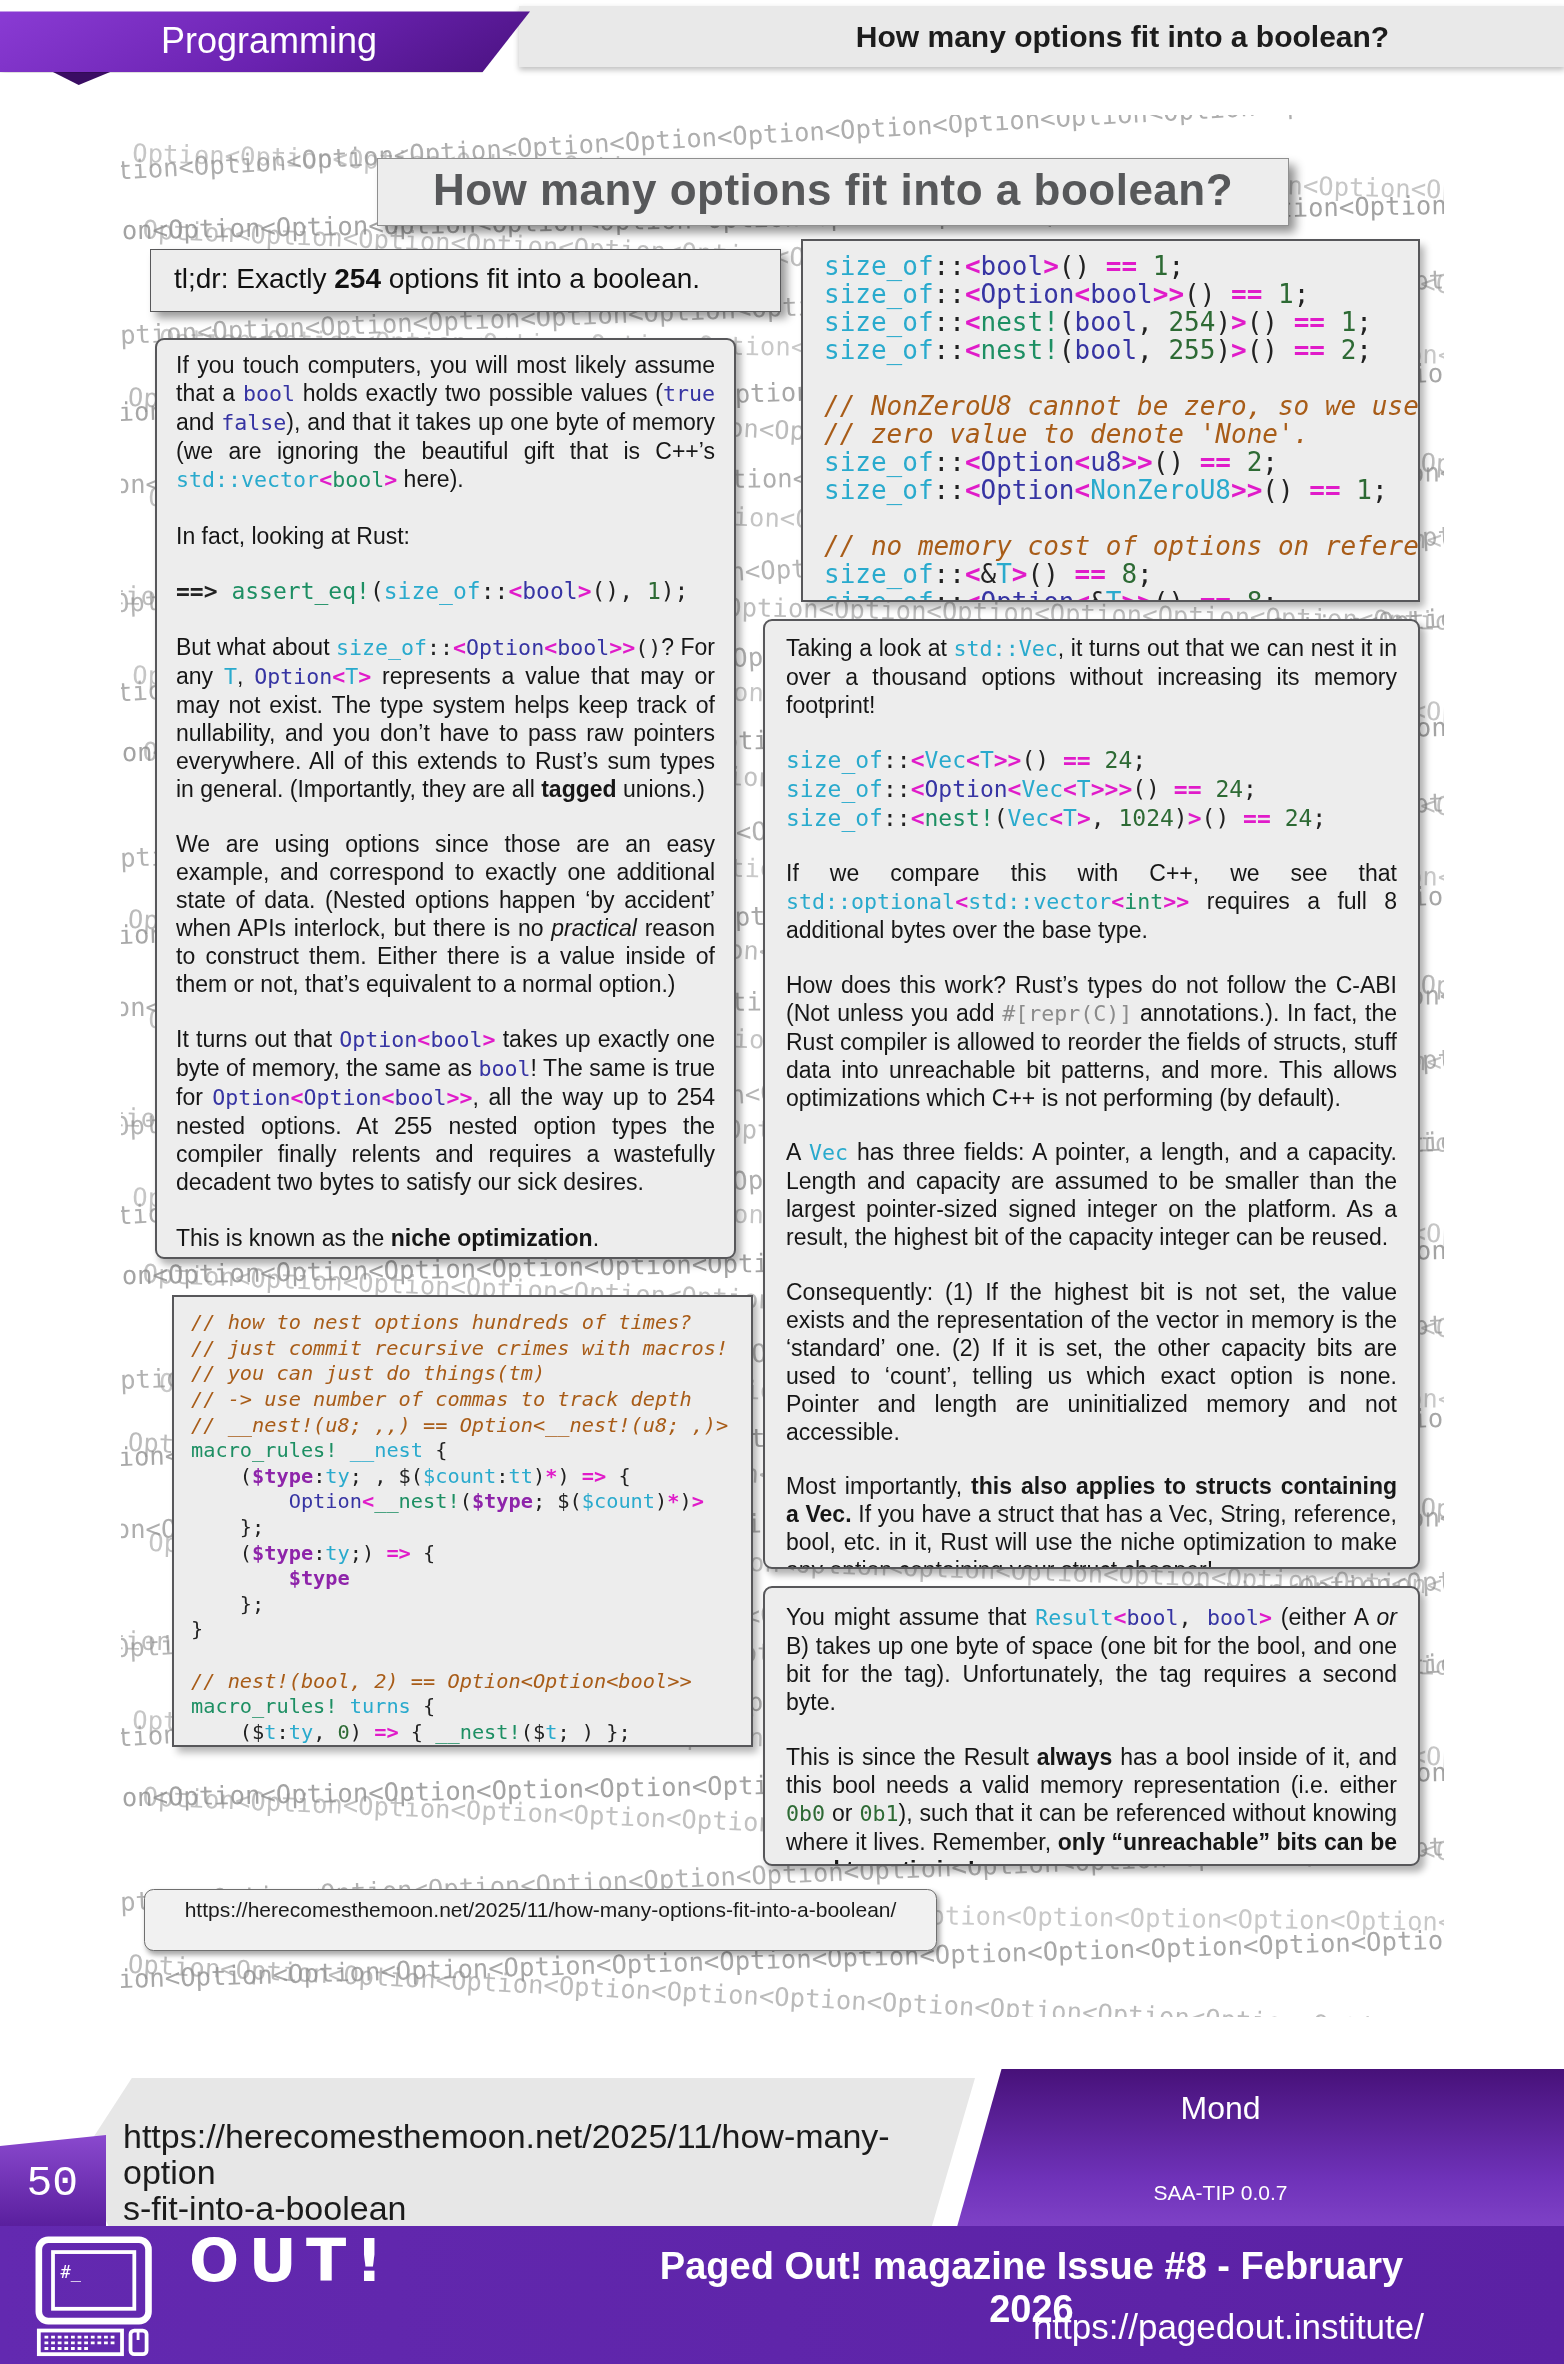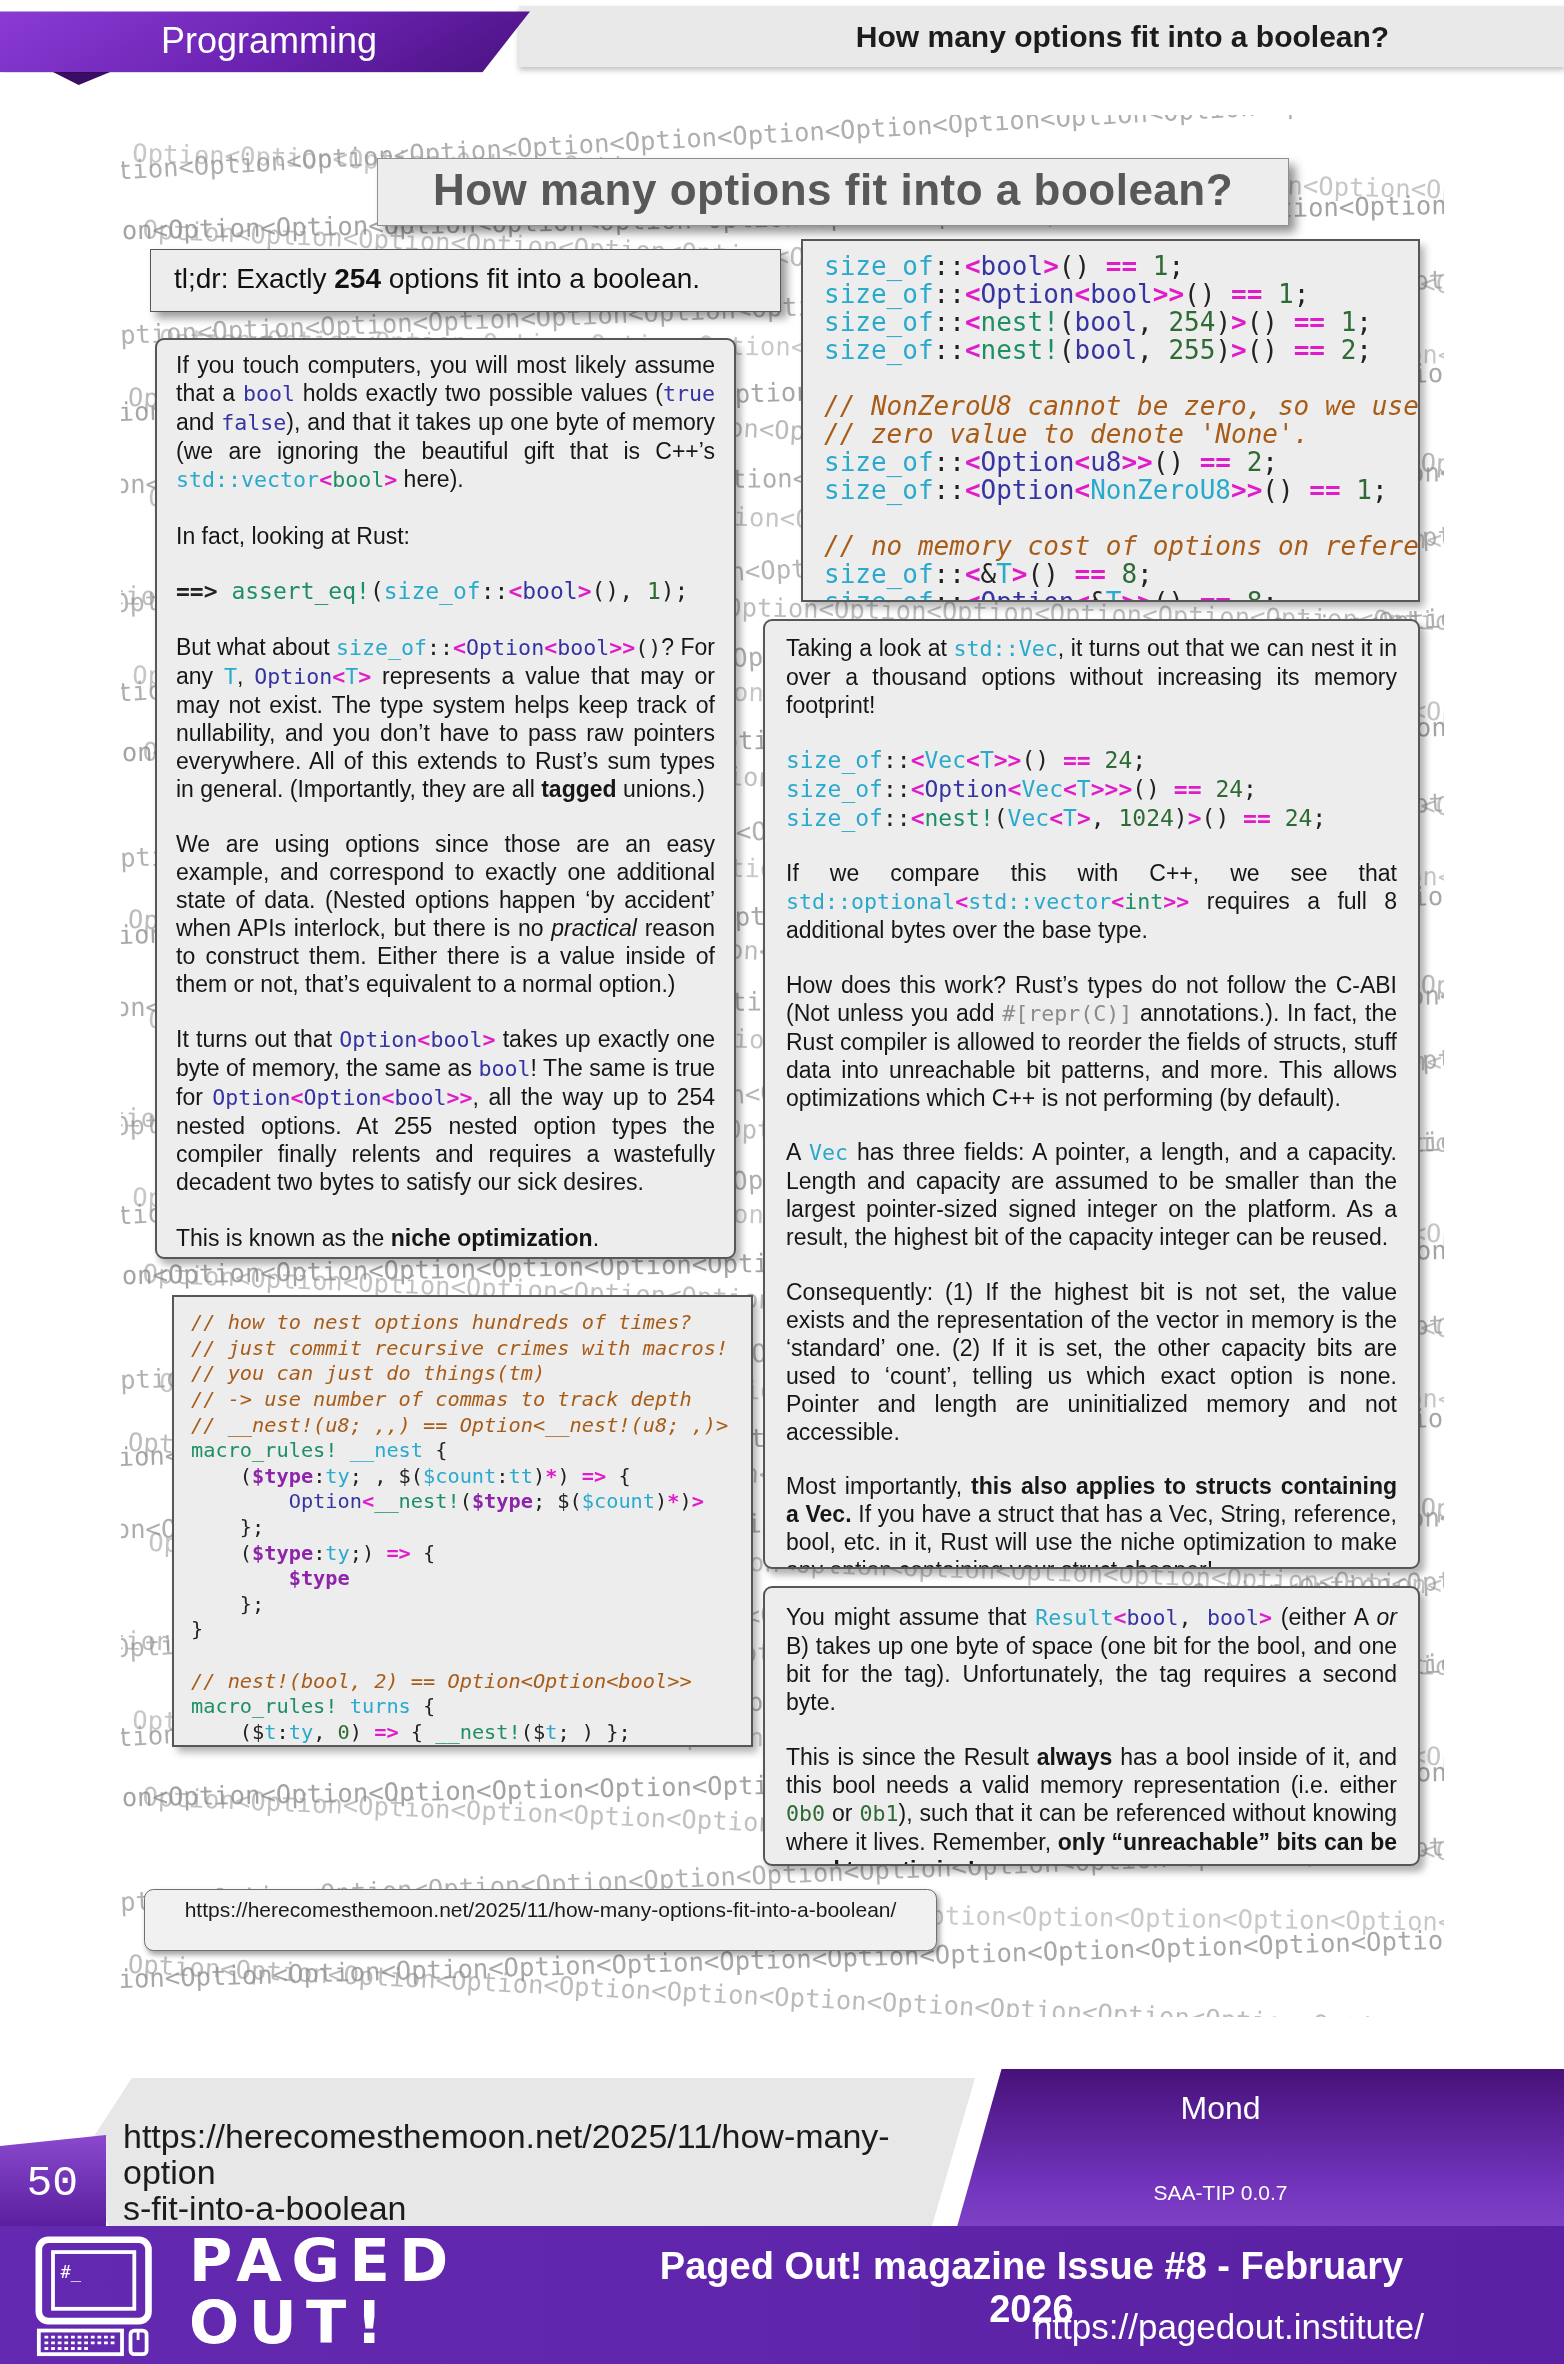--- a/index.html
+++ b/index.html
@@ -254,21 +254,20 @@
       <rect x="20" y="17" width="86" height="60" fill="none" stroke="#ffffff" stroke-width="4"></rect>
       <text x="28" y="44" font-family="DejaVu Sans Mono, monospace" font-size="18" fill="#ffffff">#_</text>
       <rect x="5" y="100" width="88" height="25" fill="none" stroke="#ffffff" stroke-width="4"></rect>
       <line x1="11" y1="107" x2="87" y2="107" stroke="#ffffff" stroke-width="3" stroke-dasharray="4 3"></line>
       <line x1="11" y1="113" x2="87" y2="113" stroke="#ffffff" stroke-width="3" stroke-dasharray="4 3"></line>
       <line x1="11" y1="119" x2="60" y2="119" stroke="#ffffff" stroke-width="3" stroke-dasharray="4 3"></line>
       <rect x="102" y="100" width="17" height="25" rx="4" fill="none" stroke="#ffffff" stroke-width="4"></rect>
       <line x1="110" y1="100" x2="110" y2="110" stroke="#ffffff" stroke-width="3"></line>
     </svg>
     <div class="logo-text">
-      <div>PAGED</div>
       <div>OUT!</div>
     </div>
     <div class="mag-title">Paged Out! magazine Issue #8 - February 2026</div>
     <div class="mag-site">https://pagedout.institute/</div>
   </div>
 
 </div>
 
 
 </body></html>

